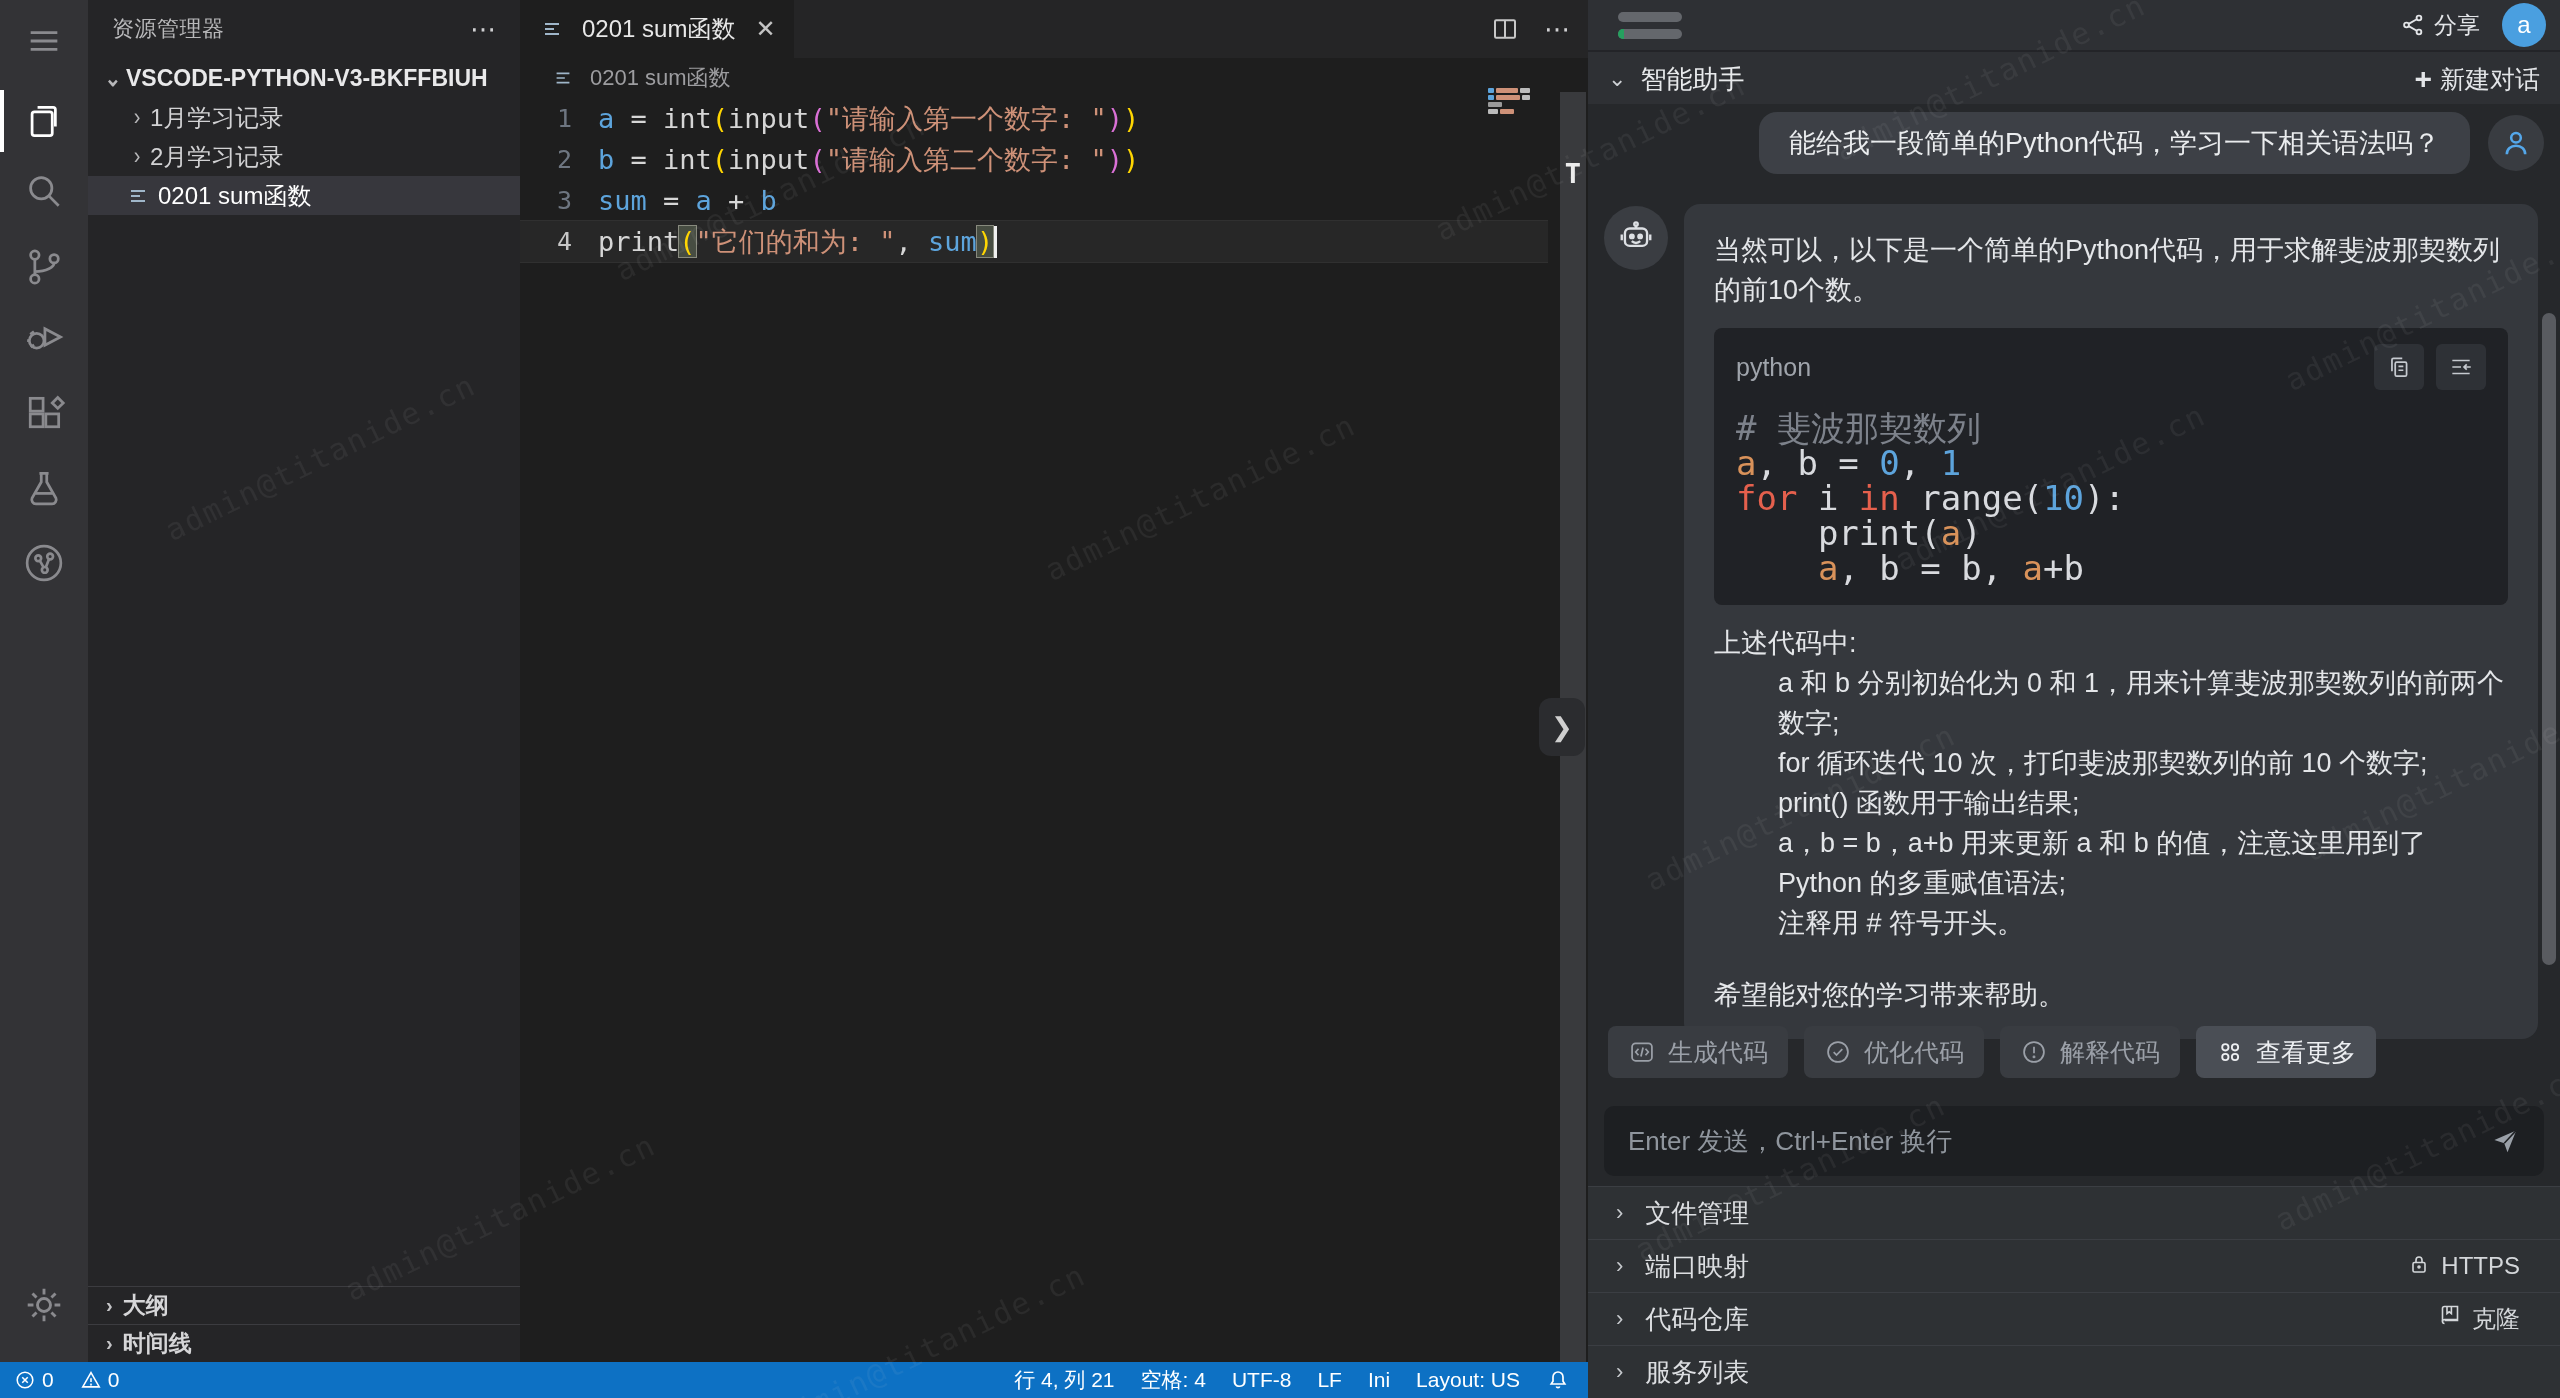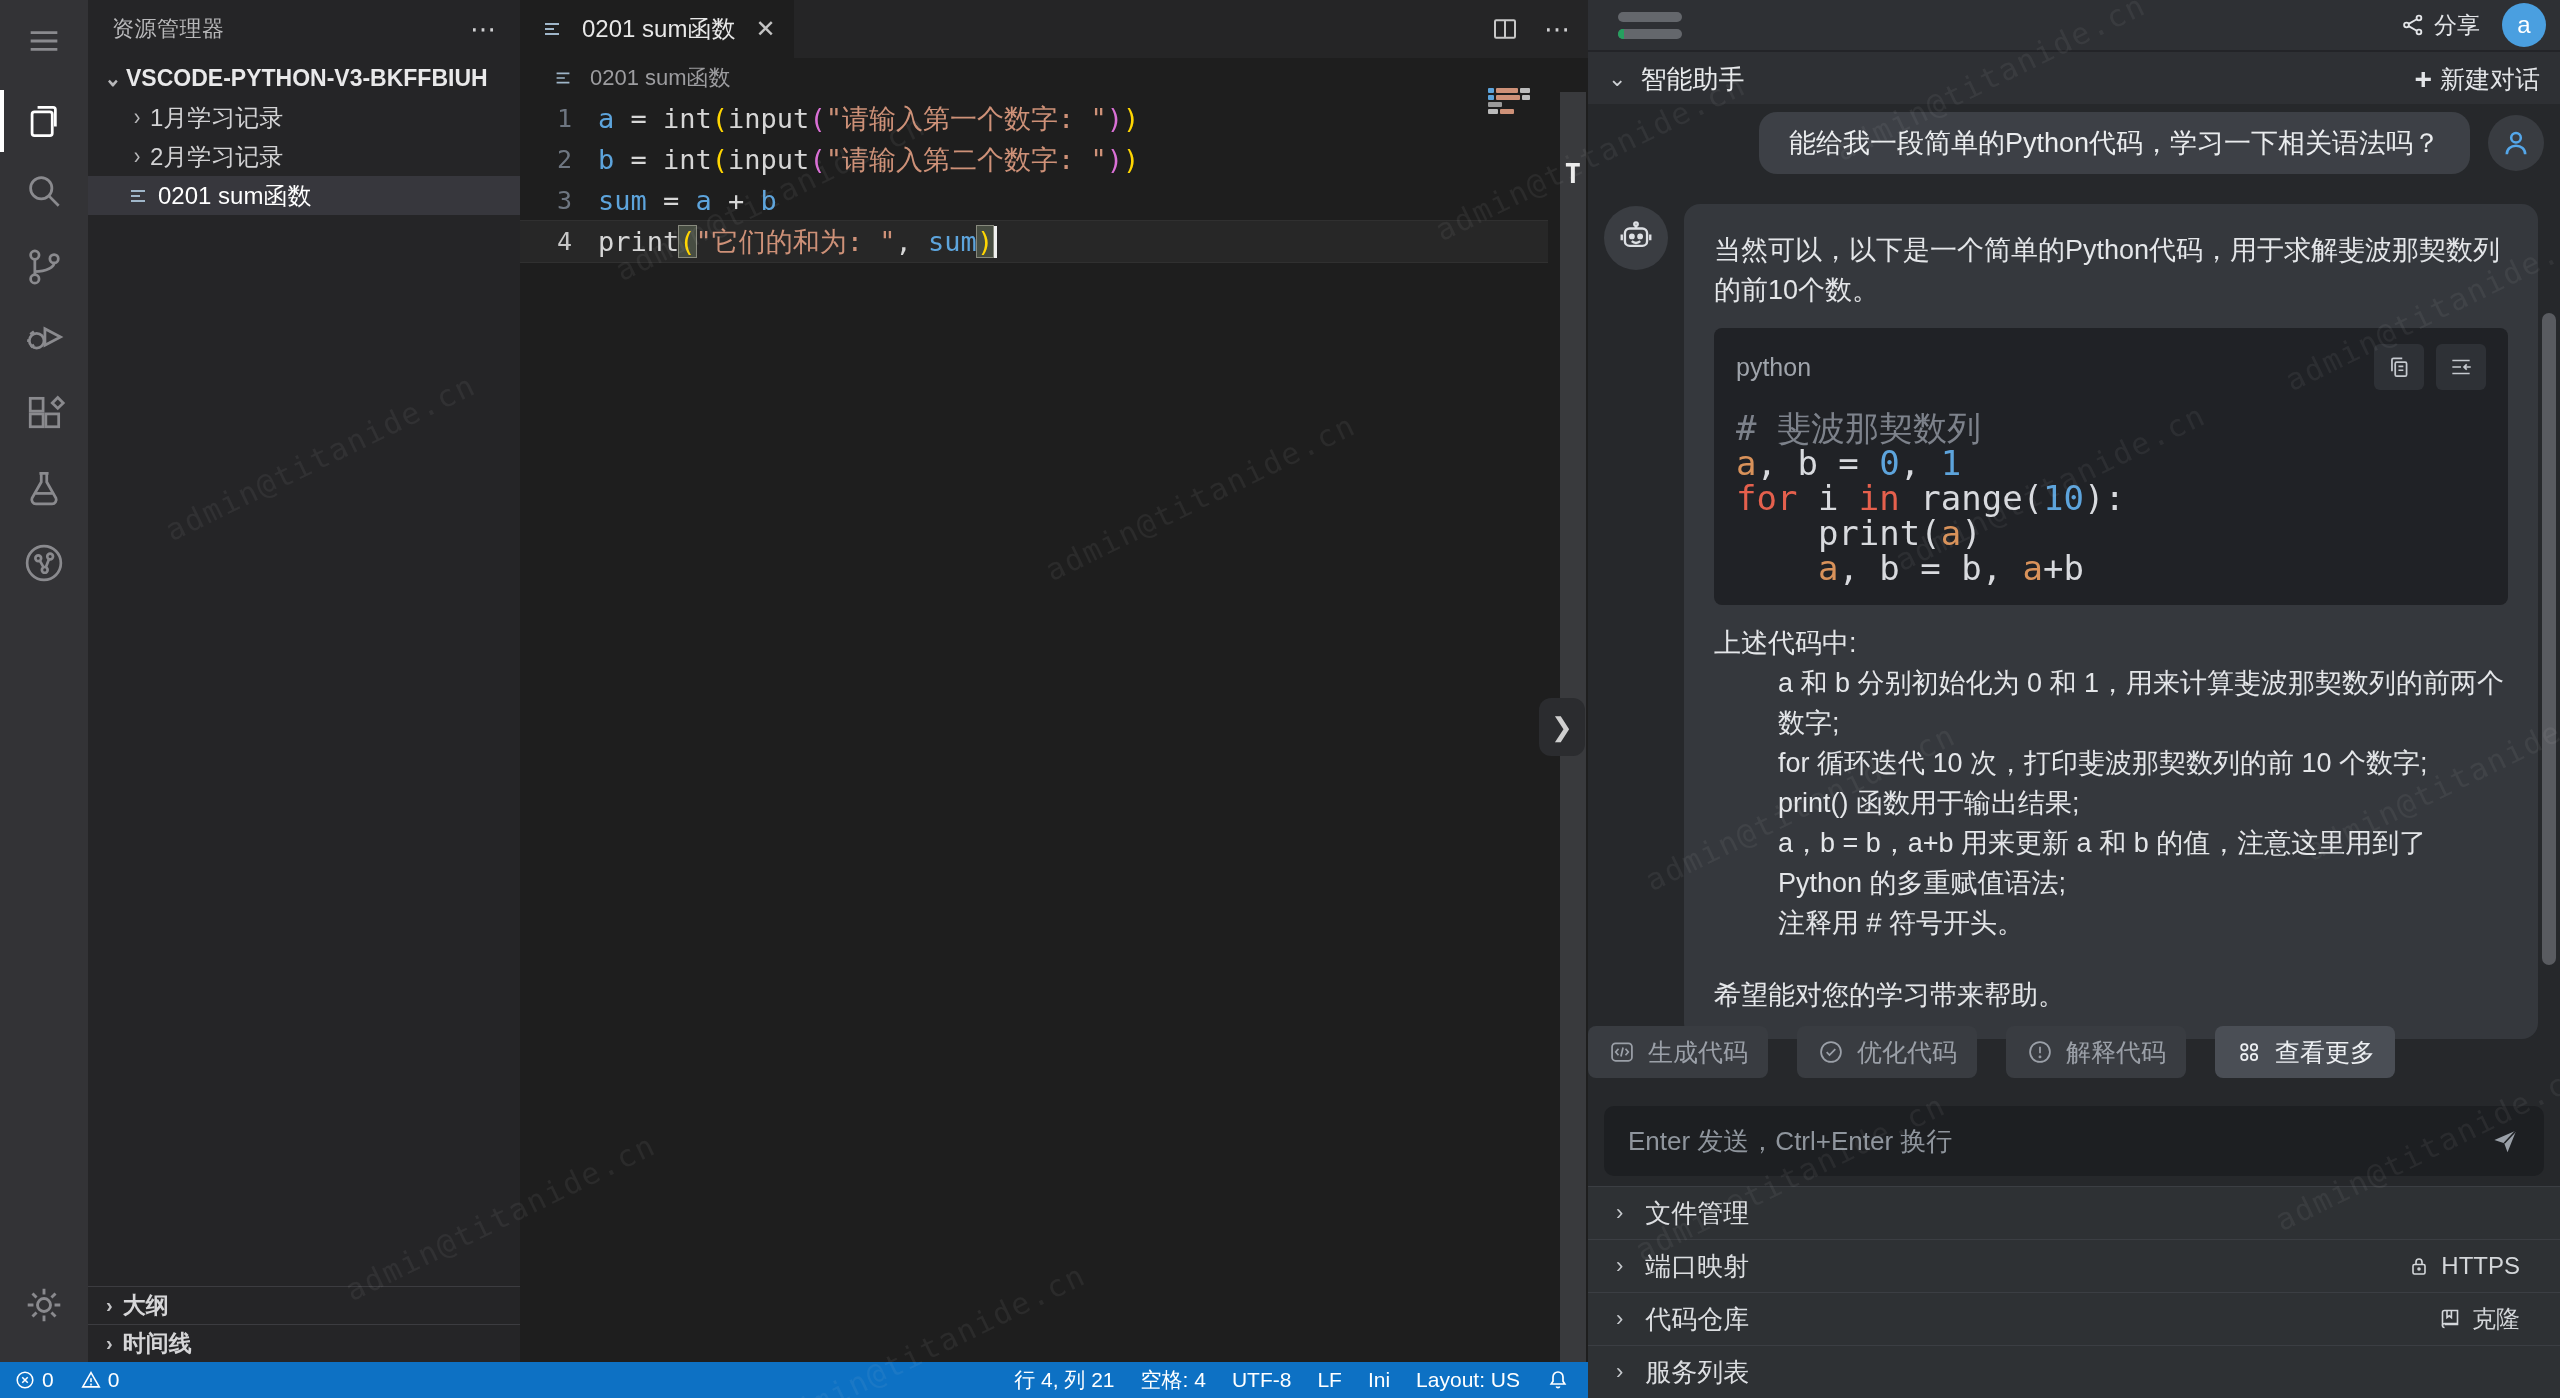--- a/index.html
+++ b/index.html
@@ -96,34 +96,34 @@
   #chat-code .code-row { height:35px; }
   .tok-cm { color:#7d828b; }
   .tok-kw { color:#e5604d; }
   .tok-va { color:#d9925a; }
   .tok-num { color:#5da4dc; }
   .tok-pl { color:#d8dade; }
   #expl-head { }
   .expl-item { padding-left:64px; }
   #asst-closing { margin-top:32px; }
 
-  #quick-actions { position:absolute; left:0; top:922px; display:flex; gap:29px; }
+  #quick-actions { position:absolute; left:20px; top:922px; display:flex; gap:16px; }
   .qa-btn { height:52px; display:flex; align-items:center; gap:12px; background:#393c41; border:none; border-radius:8px; color:#9ba0a8; font-size:25px; padding:0 20px; cursor:pointer; font-family:inherit; }
   .qa-btn.highlight { background:#4a4e55; color:#eceef1; }
 
   #input-wrap { position:absolute; left:16px; right:16px; top:1002px; height:70px; background:#1d1f22; border-radius:10px; display:flex; align-items:center; padding:0 24px; }
   #chat-input { flex:1; background:transparent; border:none; outline:none; color:#ef4444; font-size:26px; font-family:inherit; }
   #chat-input::placeholder { color:#8f959d; }
   #send-btn { color:#9aa0a8; cursor:pointer; }
 
   #accordions { position:absolute; left:0; bottom:0; right:0; height:212px; background:#2e3134; }
   .acc-row { display:flex; align-items:center; height:53px; border-top:1px solid #3b3e43; padding:0 40px 0 28px; cursor:pointer; }
   .acc-row .twisty { color:#c6c9cd; font-size:22px; margin-right:22px; }
   .acc-label { font-size:26px; color:#dcdee1; }
-  .acc-badge { margin-left:auto; display:flex; align-items:center; gap:10px; color:#d4d7da; font-size:24px; }
+  .acc-badge { margin-left:auto; display:flex; align-items:flex-start; gap:10px; color:#d4d7da; font-size:24px; }
 
   #panel-scrollbar { position:absolute; right:4px; top:313px; width:14px; height:652px; background:#595b60; border-radius:7px; }
 
   .watermark { position:absolute; font-size:30px; color:rgba(220,224,230,0.065); transform:rotate(-26deg); white-space:nowrap; letter-spacing:2px; pointer-events:none; font-family:"DejaVu Sans Mono", monospace; }
 </style>
 </head>
 <body>
 
 <div id="root">
 

